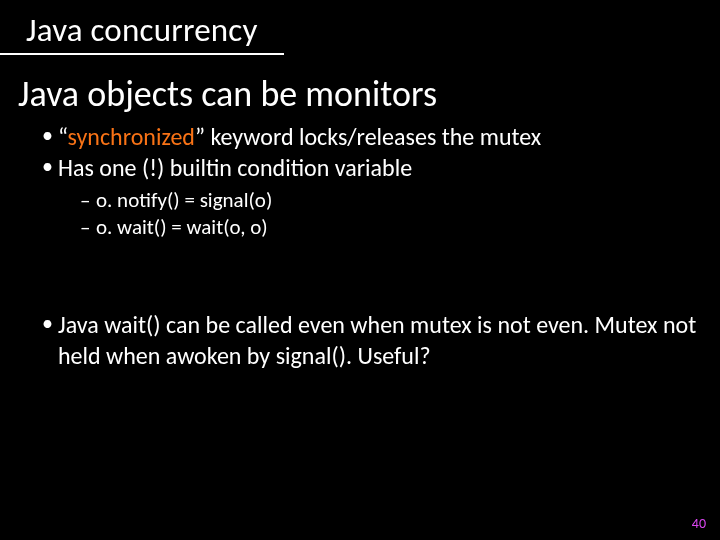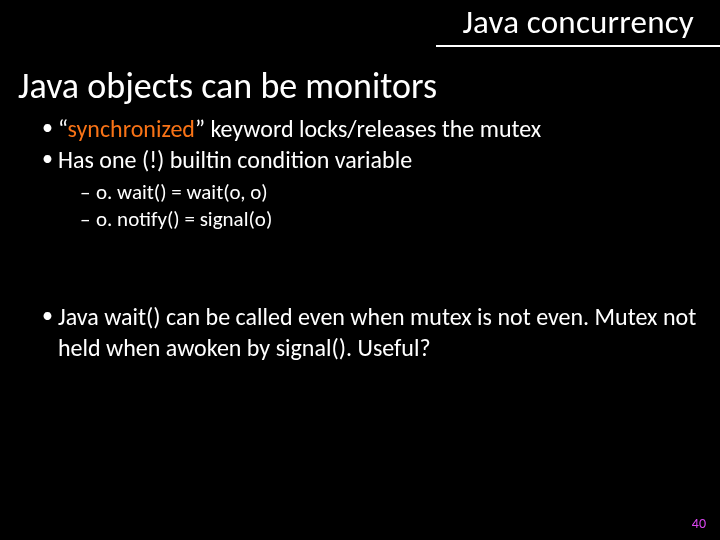--- a/index.html
+++ b/index.html
@@ -14,22 +14,22 @@
     position: relative;
   }
   .slide {
     box-sizing: border-box;
     width: 720px;
     height: 540px;
     padding: 0;
     position: relative;
   }
   .title-wrap {
-    text-align: right;
-    padding-top: 4px;
+    text-align: left;
+    padding-top: 12px;
   }
   .title {
     display: inline-block;
     font-size: 33px;
     line-height: 1.15;
     border-bottom: 2px solid #fff;
     padding: 0 26px 3px 26px;
     letter-spacing: 0.2px;
   }
   .body {
@@ -101,22 +101,22 @@
   <div class="body">
     <div class="subhead">Java objects can be monitors</div>
 
     <ul class="level1">
       <li>
         <span>“</span><span class="keyword">synchronized</span><span>” keyword locks/releases the mutex</span>
       </li>
       <li>
         <span>Has one (!) builtin condition variable</span>
         <ul class="level2">
+          <li><span>o. notify() = signal(o)</span></li>
           <li><span>o. wait() = wait(o, o)</span></li>
-          <li><span>o. notify() = signal(o)</span></li>
         </ul>
       </li>
     </ul>
 
     <div class="gap"></div>
 
     <ul class="level1">
       <li>
         <span>Java wait() can be called even when mutex is not even. Mutex not held when awoken by signal(). Useful?</span>
       </li>

